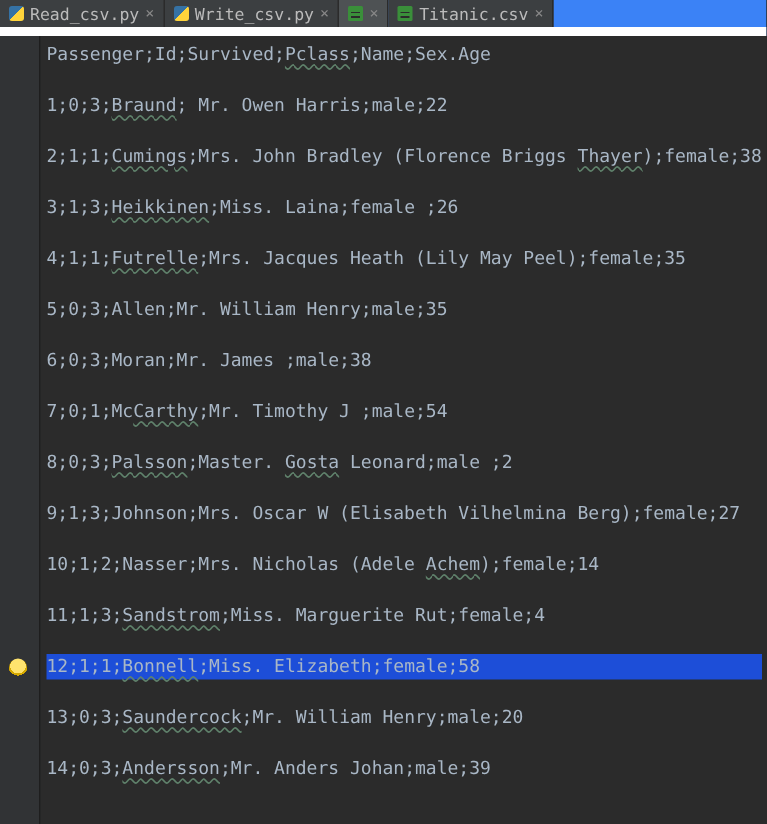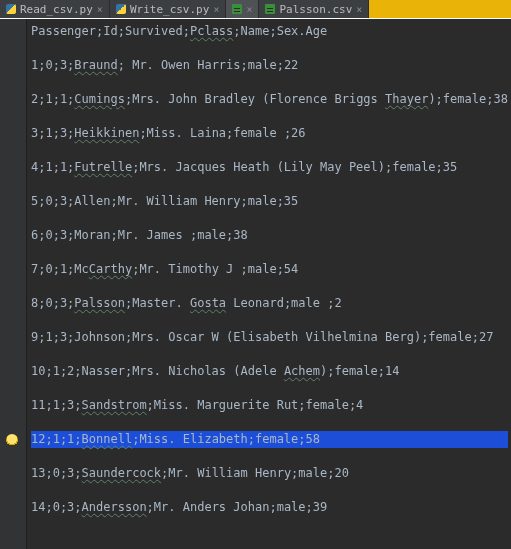--- a/index.html
+++ b/index.html
@@ -1,16 +1,16 @@
 <!DOCTYPE html>
 <html><head>
 <meta charset="utf-8">
 <style>
   html,body{margin:0;padding:0;background:#2b2b2b;font-family:Consolas,Menlo,monospace;font-size:12px;color:#a9b7c6;overflow:hidden}
-  .tab-bar{display:flex;height:18px;background:#eab308;border-bottom:1px solid #ffffff}
+  .tab-bar{display:flex;height:18px;background:#3b82f6;border-bottom:6px solid #ffffff}
   .tab{display:flex;align-items:center;gap:4px;padding:0 6px;border-right:1px solid #2b2b2b;background:#3c3f41;cursor:pointer;font-size:11px;color:#bbb;white-space:nowrap}
   .tab.active{background:#4e5254;color:#fff}
   .close{color:#888;font-size:10px;cursor:pointer}
   .icon-py{display:inline-block;width:10px;height:10px;border-radius:2px;background:linear-gradient(135deg,#3572a5 50%,#ffd43b 50%)}
   .icon-csv{display:inline-block;width:10px;height:10px;background:#3a8f3a;border-radius:1px;position:relative}
   .icon-csv::after{content:"";position:absolute;inset:2px;background:repeating-linear-gradient(0deg,#2b2b2b 0 1px,transparent 1px 3px)}
   .editor{display:flex;height:531px;background:#2b2b2b}
   .gutter{width:26px;background:#313335;border-right:1px solid #1e1e1e;flex:none;position:relative}
   .bulb{position:absolute;left:6px;width:12px;height:12px;background:radial-gradient(circle at 50% 40%,#ffe36e 55%,#d6a900 55% 70%,transparent 70%);border-radius:50% 50% 40% 40%;top:415px}
   .content{padding:4px 4px;white-space:pre;line-height:17px;letter-spacing:0}
@@ -31,21 +31,21 @@
       <span class="icon-py"></span>
       <span>Write_csv.py</span>
       <span class="close">×</span>
     </div>
     <div class="tab active">
       <span class="icon-csv"></span>
       <span class="close">×</span>
     </div>
     <div class="tab">
       <span class="icon-csv"></span>
-      <span>Palsson.csv</span>
+      <span>Titanic.csv</span>
       <span class="close">×</span>
     </div>
   </div>
 
 <div class="editor">
   <div class="gutter">
     <div class="bulb"></div>
   </div>
   <div class="content" id="content"><div class="line"><span>Passenger;Id;Survived;</span><span class="spell2">Pclass</span><span>;Name;Sex.Age</span></div><div class="line">&nbsp;</div><div class="line"><span>1;0;3;</span><span class="spell2">Braund</span><span>; Mr. Owen Harris;male;22</span></div><div class="line">&nbsp;</div><div class="line"><span>2;1;1;</span><span class="spell2">Cumings</span><span>;Mrs. John Bradley (Florence Briggs </span><span class="spell2">Thayer</span><span>);female;38</span></div><div class="line">&nbsp;</div><div class="line"><span>3;1;3;</span><span class="spell2">Heikkinen</span><span>;Miss. Laina;female ;26</span></div><div class="line">&nbsp;</div><div class="line"><span>4;1;1;</span><span class="spell2">Futrelle</span><span>;Mrs. Jacques Heath (Lily May Peel);female;35</span></div><div class="line">&nbsp;</div><div class="line"><span>5;0;3;Allen;Mr. William Henry;male;35</span></div><div class="line">&nbsp;</div><div class="line"><span>6;0;3;Moran;Mr. James ;male;38</span></div><div class="line">&nbsp;</div><div class="line"><span>7;0;1;Mc</span><span class="spell2">Carthy</span><span>;Mr. Timothy J ;male;54</span></div><div class="line">&nbsp;</div><div class="line"><span>8;0;3;</span><span class="spell2">Palsson</span><span>;Master. </span><span class="spell2">Gosta</span><span> Leonard;male ;2</span></div><div class="line">&nbsp;</div><div class="line"><span>9;1;3;Johnson;Mrs. Oscar W (Elisabeth Vilhelmina Berg);female;27</span></div><div class="line">&nbsp;</div><div class="line"><span>10;1;2;Nasser;Mrs. Nicholas (Adele </span><span class="spell2">Achem</span><span>);female;14</span></div><div class="line">&nbsp;</div><div class="line"><span>11;1;3;</span><span class="spell2">Sandstrom</span><span>;Miss. Marguerite Rut;female;4</span></div><div class="line">&nbsp;</div><div class="line hl"><span>12;1;1;</span><span class="spell2">Bonnell</span><span>;Miss. Elizabeth;female;58</span></div><div class="line">&nbsp;</div><div class="line"><span>13;0;3;</span><span class="spell2">Saundercock</span><span>;Mr. William Henry;male;20</span></div><div class="line">&nbsp;</div><div class="line"><span>14;0;3;</span><span class="spell2">Andersson</span><span>;Mr. Anders Johan;male;39</span></div></div>
 </div>

